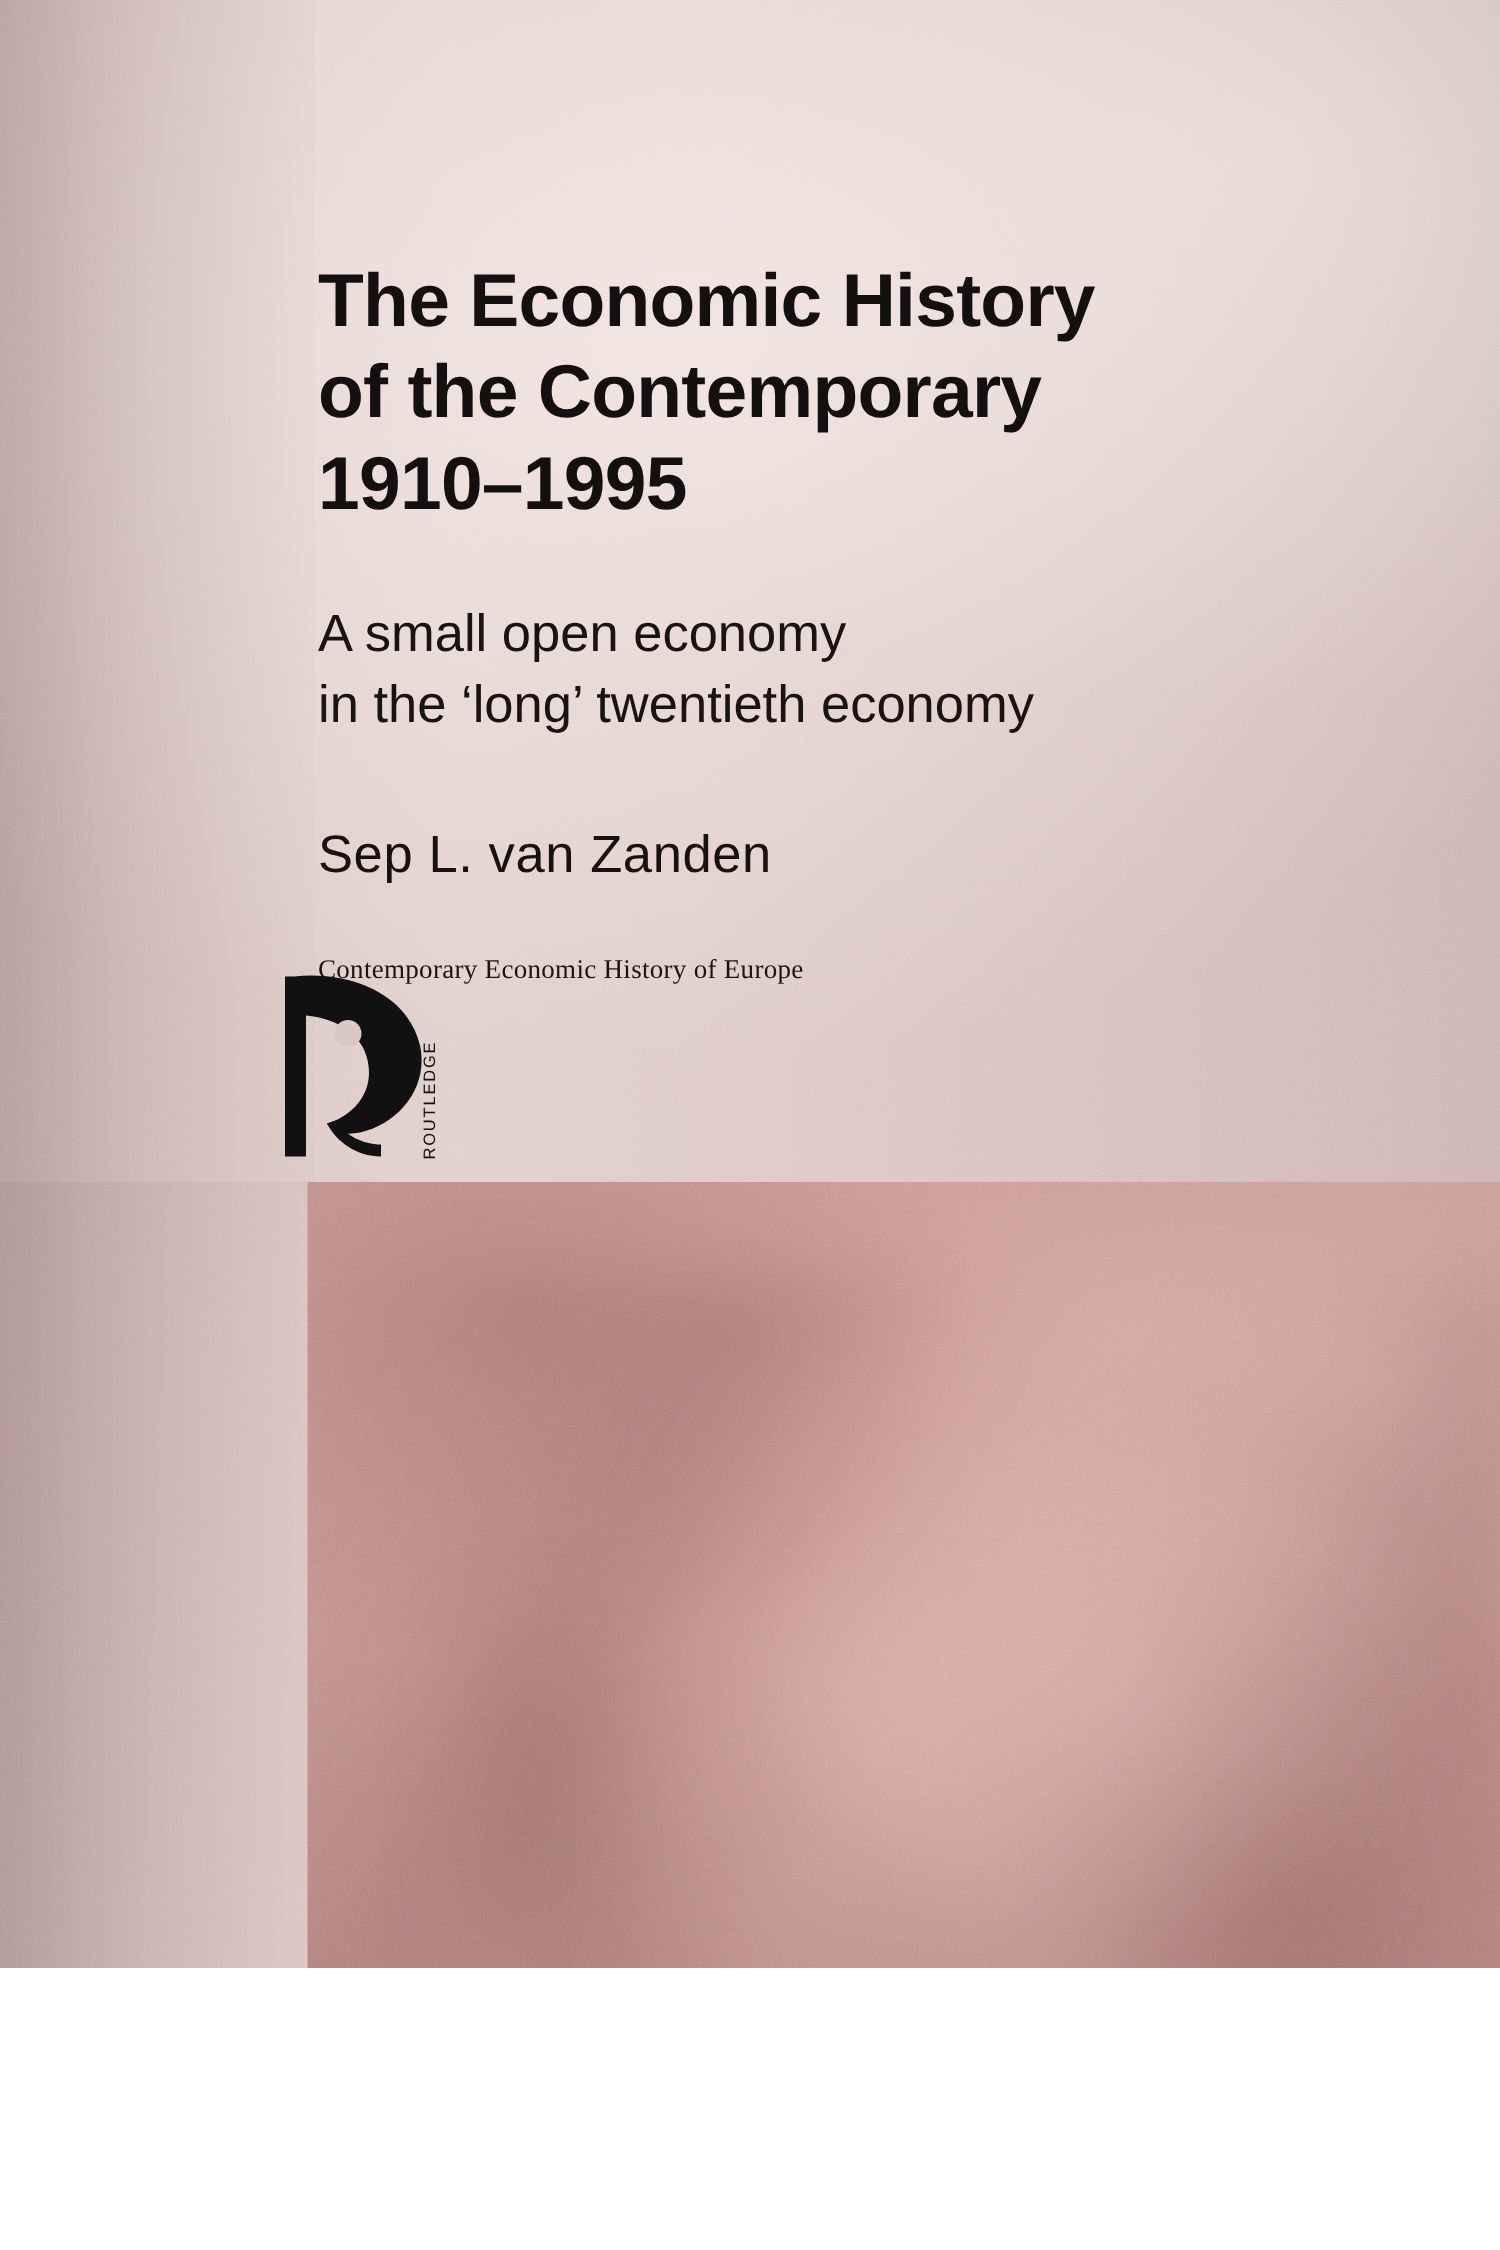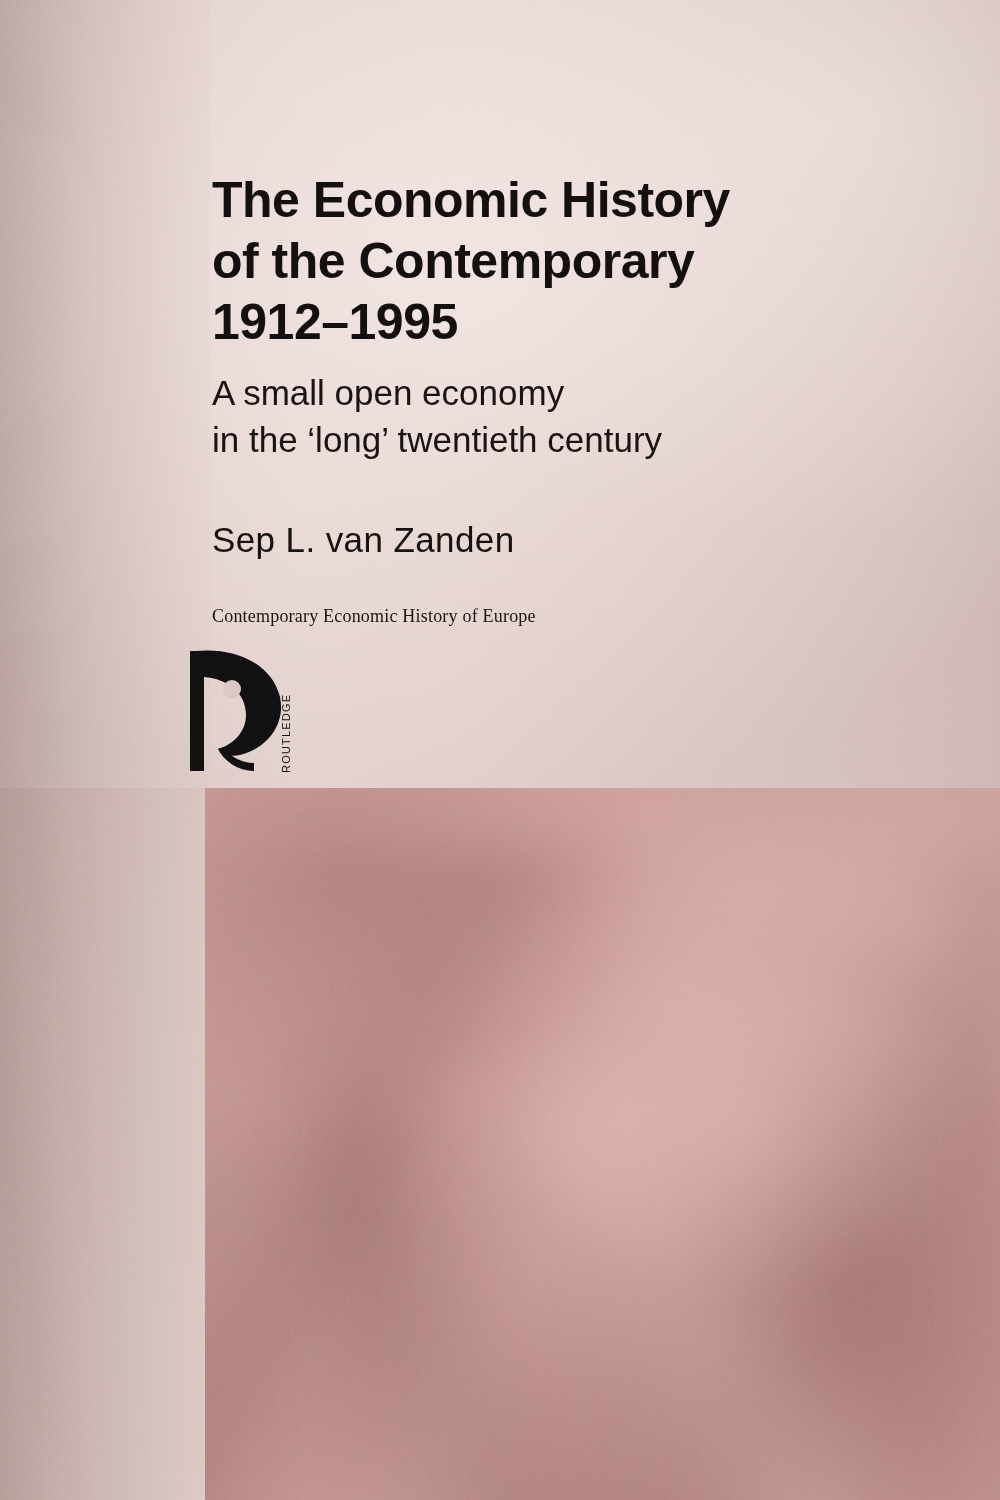--- a/index.html
+++ b/index.html
@@ -3,21 +3,21 @@
 <meta charset="utf-8">
 <style>
   html, body {
     margin: 0;
     padding: 0;
     background: #ffffff;
   }
   .cover {
     position: relative;
     width: 1000px;
-    height: 1500px;
+    height: 1312px;
     overflow: hidden;
     background: #d9c4bf;
     font-family: "Liberation Sans", sans-serif;
   }
   
   .bg-base {
     position: absolute;
     inset: 0;
     background:
       linear-gradient(90deg,
@@ -138,21 +138,21 @@
     font-size: 50px;
     line-height: 1.22;
     letter-spacing: -0.5px;
     margin: 0;
   }
   .title .line {
     display: block;
     white-space: pre;
   }
   .subtitle {
-    margin: 16px 0 0 0;
+    margin: 46px 0 0 0;
     color: #191312;
     font-weight: 400;
     font-size: 35px;
     line-height: 1.35;
   }
   .subtitle .line {
     display: block;
     white-space: pre;
   }
   .author {
@@ -211,26 +211,26 @@
       <feColorMatrix type="saturate" values="0"></feColorMatrix>
     </filter>
     <rect width="1000" height="1500" filter="url(#noiseFilter)" opacity="0.55"></rect>
   </svg>
 
   <div class="text-area">
 
     <h1 class="title">
       <span class="line">The Economic History</span>
       <span class="line">of the Contemporary</span>
-      <span class="line">1912–1995</span>
+      <span class="line">1910–1995</span>
     </h1>
 
     <p class="subtitle">
       <span class="line">A small open economy</span>
-      <span class="line">in the ‘long’ twentieth century</span>
+      <span class="line">in the ‘long’ twentieth economy</span>
     </p>
 
     <p class="author">Sep L. van Zanden</p>
 
     <p class="series">Contemporary Economic History of Europe</p>
 
   </div>
 
   <div class="logo">
     <svg width="110" height="132" viewBox="0 0 110 132" aria-hidden="true">

